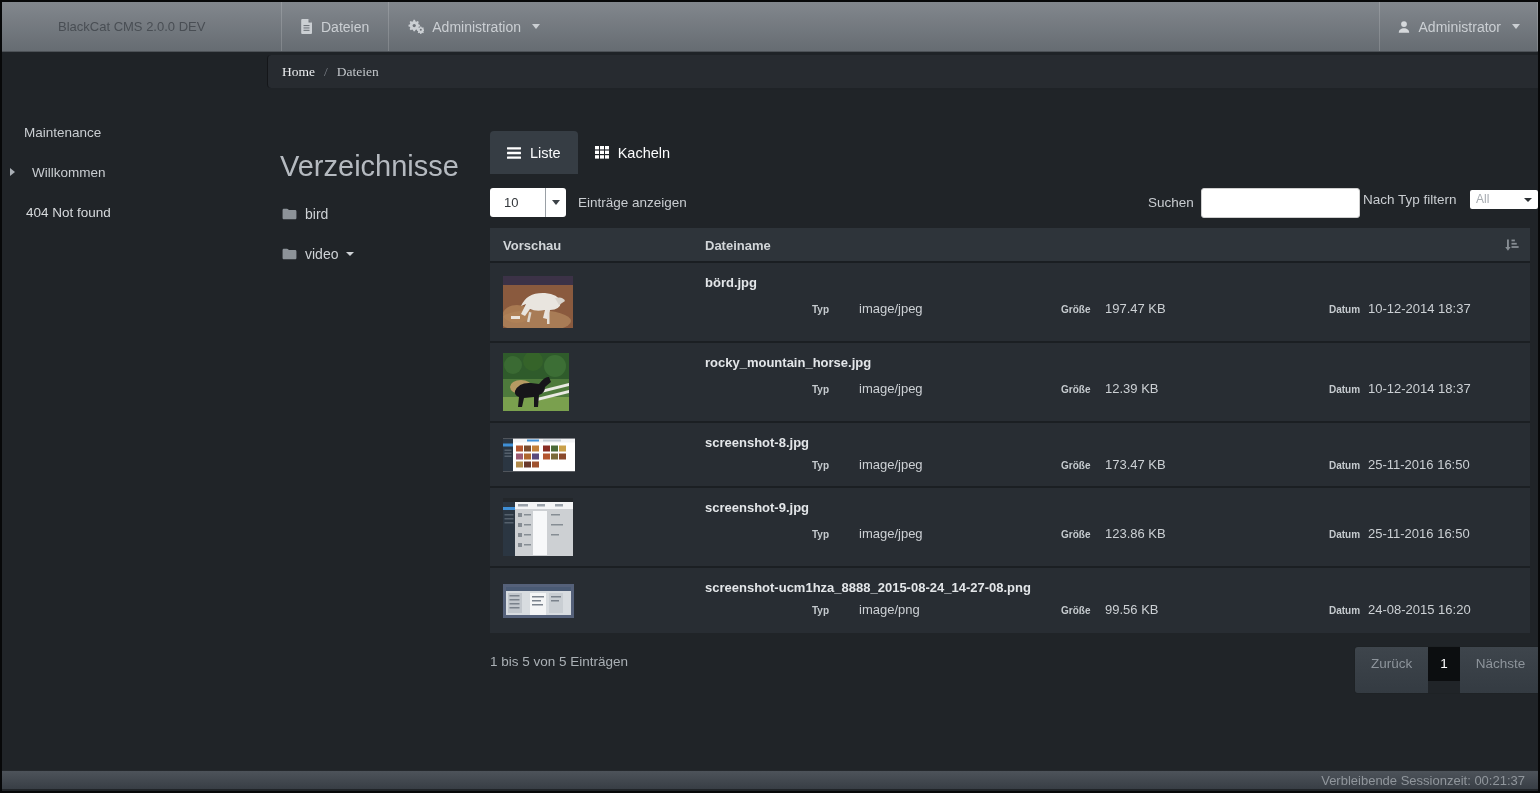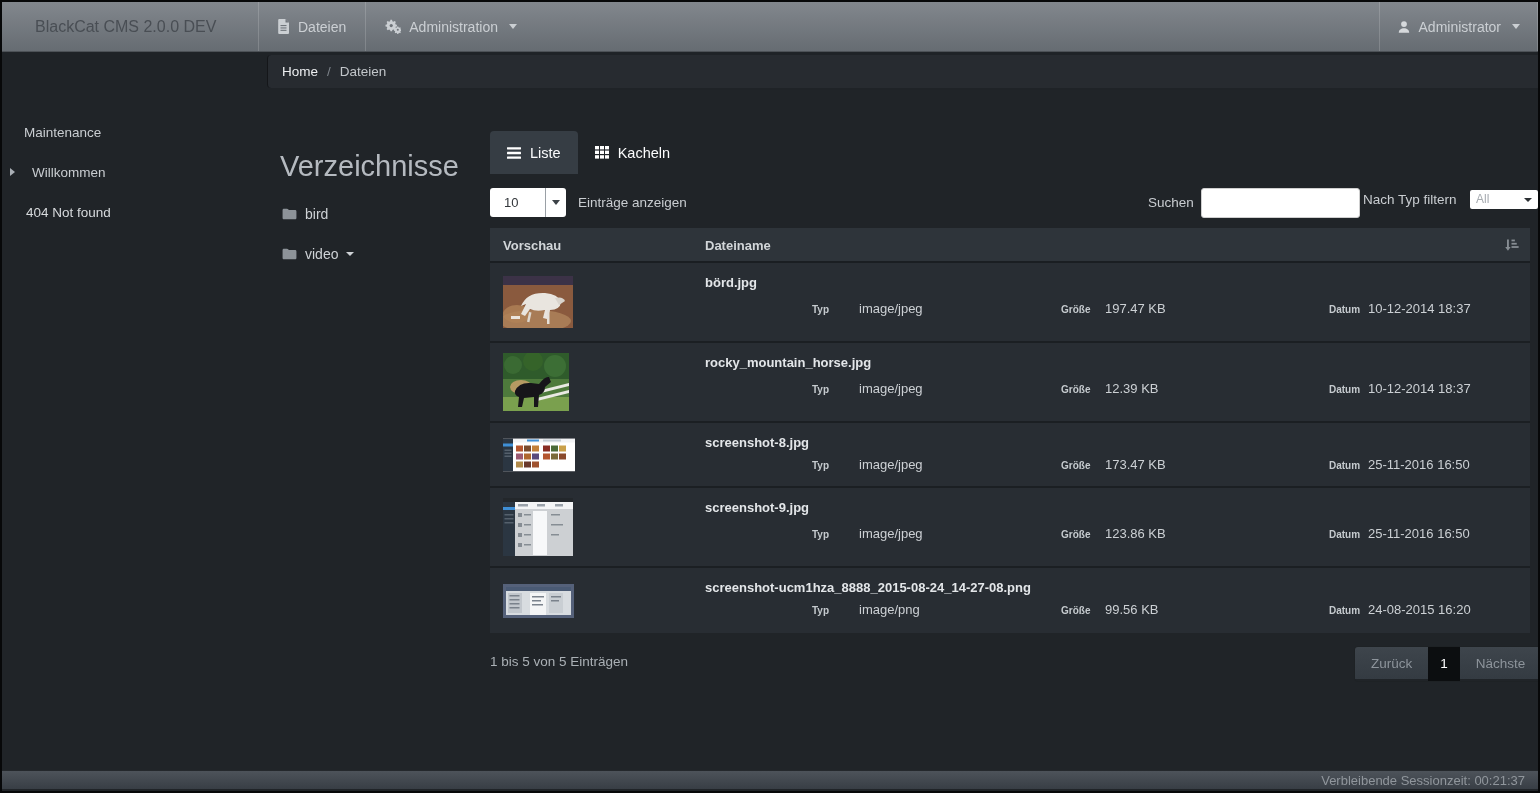--- a/index.html
+++ b/index.html
@@ -10,37 +10,37 @@
     font-family:"Liberation Sans","DejaVu Sans",sans-serif;
   }
   
   .navbar {
     position:absolute; left:0; right:0; top:0; height:50px;
     background:linear-gradient(#82878d,#666c72);
     border-bottom:1px solid #4d5257; display:flex; align-items:stretch;
   }
   .brand {
     width:256px; line-height:49px; padding-left:33px;
-    font-size:16px; color:#494e54; white-space:nowrap; cursor:pointer;
+    font-size:13px; color:#494e54; white-space:nowrap; cursor:pointer;margin-left:23px;
   }
   .nav-item {
     display:flex; align-items:center; gap:8px; padding:0 19px;
     font-size:14px; color:#cbcfd3; cursor:pointer;
     border-left:1px solid rgba(255,255,255,.16);
   }
   .nav-item:last-child { border-right:1px solid rgba(255,255,255,.16); }
   .nav-item .caret { margin-left:3px; }
   .user-item { margin-left:auto; padding:0 17px; }
   .caret {
     display:inline-block; width:0; height:0;
     border-left:4px solid transparent; border-right:4px solid transparent;
     border-top:5px solid currentColor; vertical-align:middle;
   }
   
-  .bc-bar { position:absolute; left:0; right:0; top:51px; height:37px; background:#1f2327; }
+  .bc-bar { position:absolute; left:0; right:0; top:51px; height:37px; background:#1f2327;font-family:Liberation Serif, serif; }
   .bc-panel {
     position:absolute; left:265px; right:0; top:2px; bottom:2px;
     background:#272b30; border-left:1px solid #141619; border-radius:4px 0 0 4px;
     display:flex; align-items:center; gap:9px; padding-left:14px; font-size:13.5px;
   }
   .bc-home { color:#eceef0; cursor:pointer; }
   .bc-sep { color:#7d838a; }
   .bc-cur { color:#c2c6ca; }
   
   .side-item { position:absolute; font-size:13.5px; color:#c9cdd1; cursor:pointer; }
@@ -99,21 +99,21 @@
   .p-typ-l { left:322px; } .p-typ-v { left:347px;padding-left:22px; }
   .p-siz-l { left:571px; } .p-siz-v { left:615px; }
   .p-dat-l { left:839px; } .p-dat-v { left:878px; }
   
   .tinfo { position:absolute; left:488px; top:652px; font-size:13.5px; color:#aab0b5; }
   .pager {
     position:absolute; left:1352px; top:644px; display:flex;
     border:1px solid #1e2225; border-radius:4px; overflow:hidden;
   }
   .pg-btn {
-    height:32px; line-height:34px; padding:0 16px; font-size:13.5px;
+    height:46px; line-height:34px; padding:0 16px; font-size:13.5px;
     background:linear-gradient(#3e454c,#343b42); color:#8d949b; cursor:pointer;
   }
   .pg-cur { height:34px; line-height:34px; padding:0 12px; font-size:13.5px; background:#0c0e10; color:#fff; cursor:pointer; }
   
   .statusbar {
     position:absolute; left:0; right:0; bottom:2px; height:19px;
     background:linear-gradient(#4d535a,#383e45); border-top:1px solid #24282c;
     text-align:right; padding-right:13px; font-size:13px; line-height:19px; color:#90969c;margin-top:34px;
   }
   .ic { flex:none; display:inline-block; }

